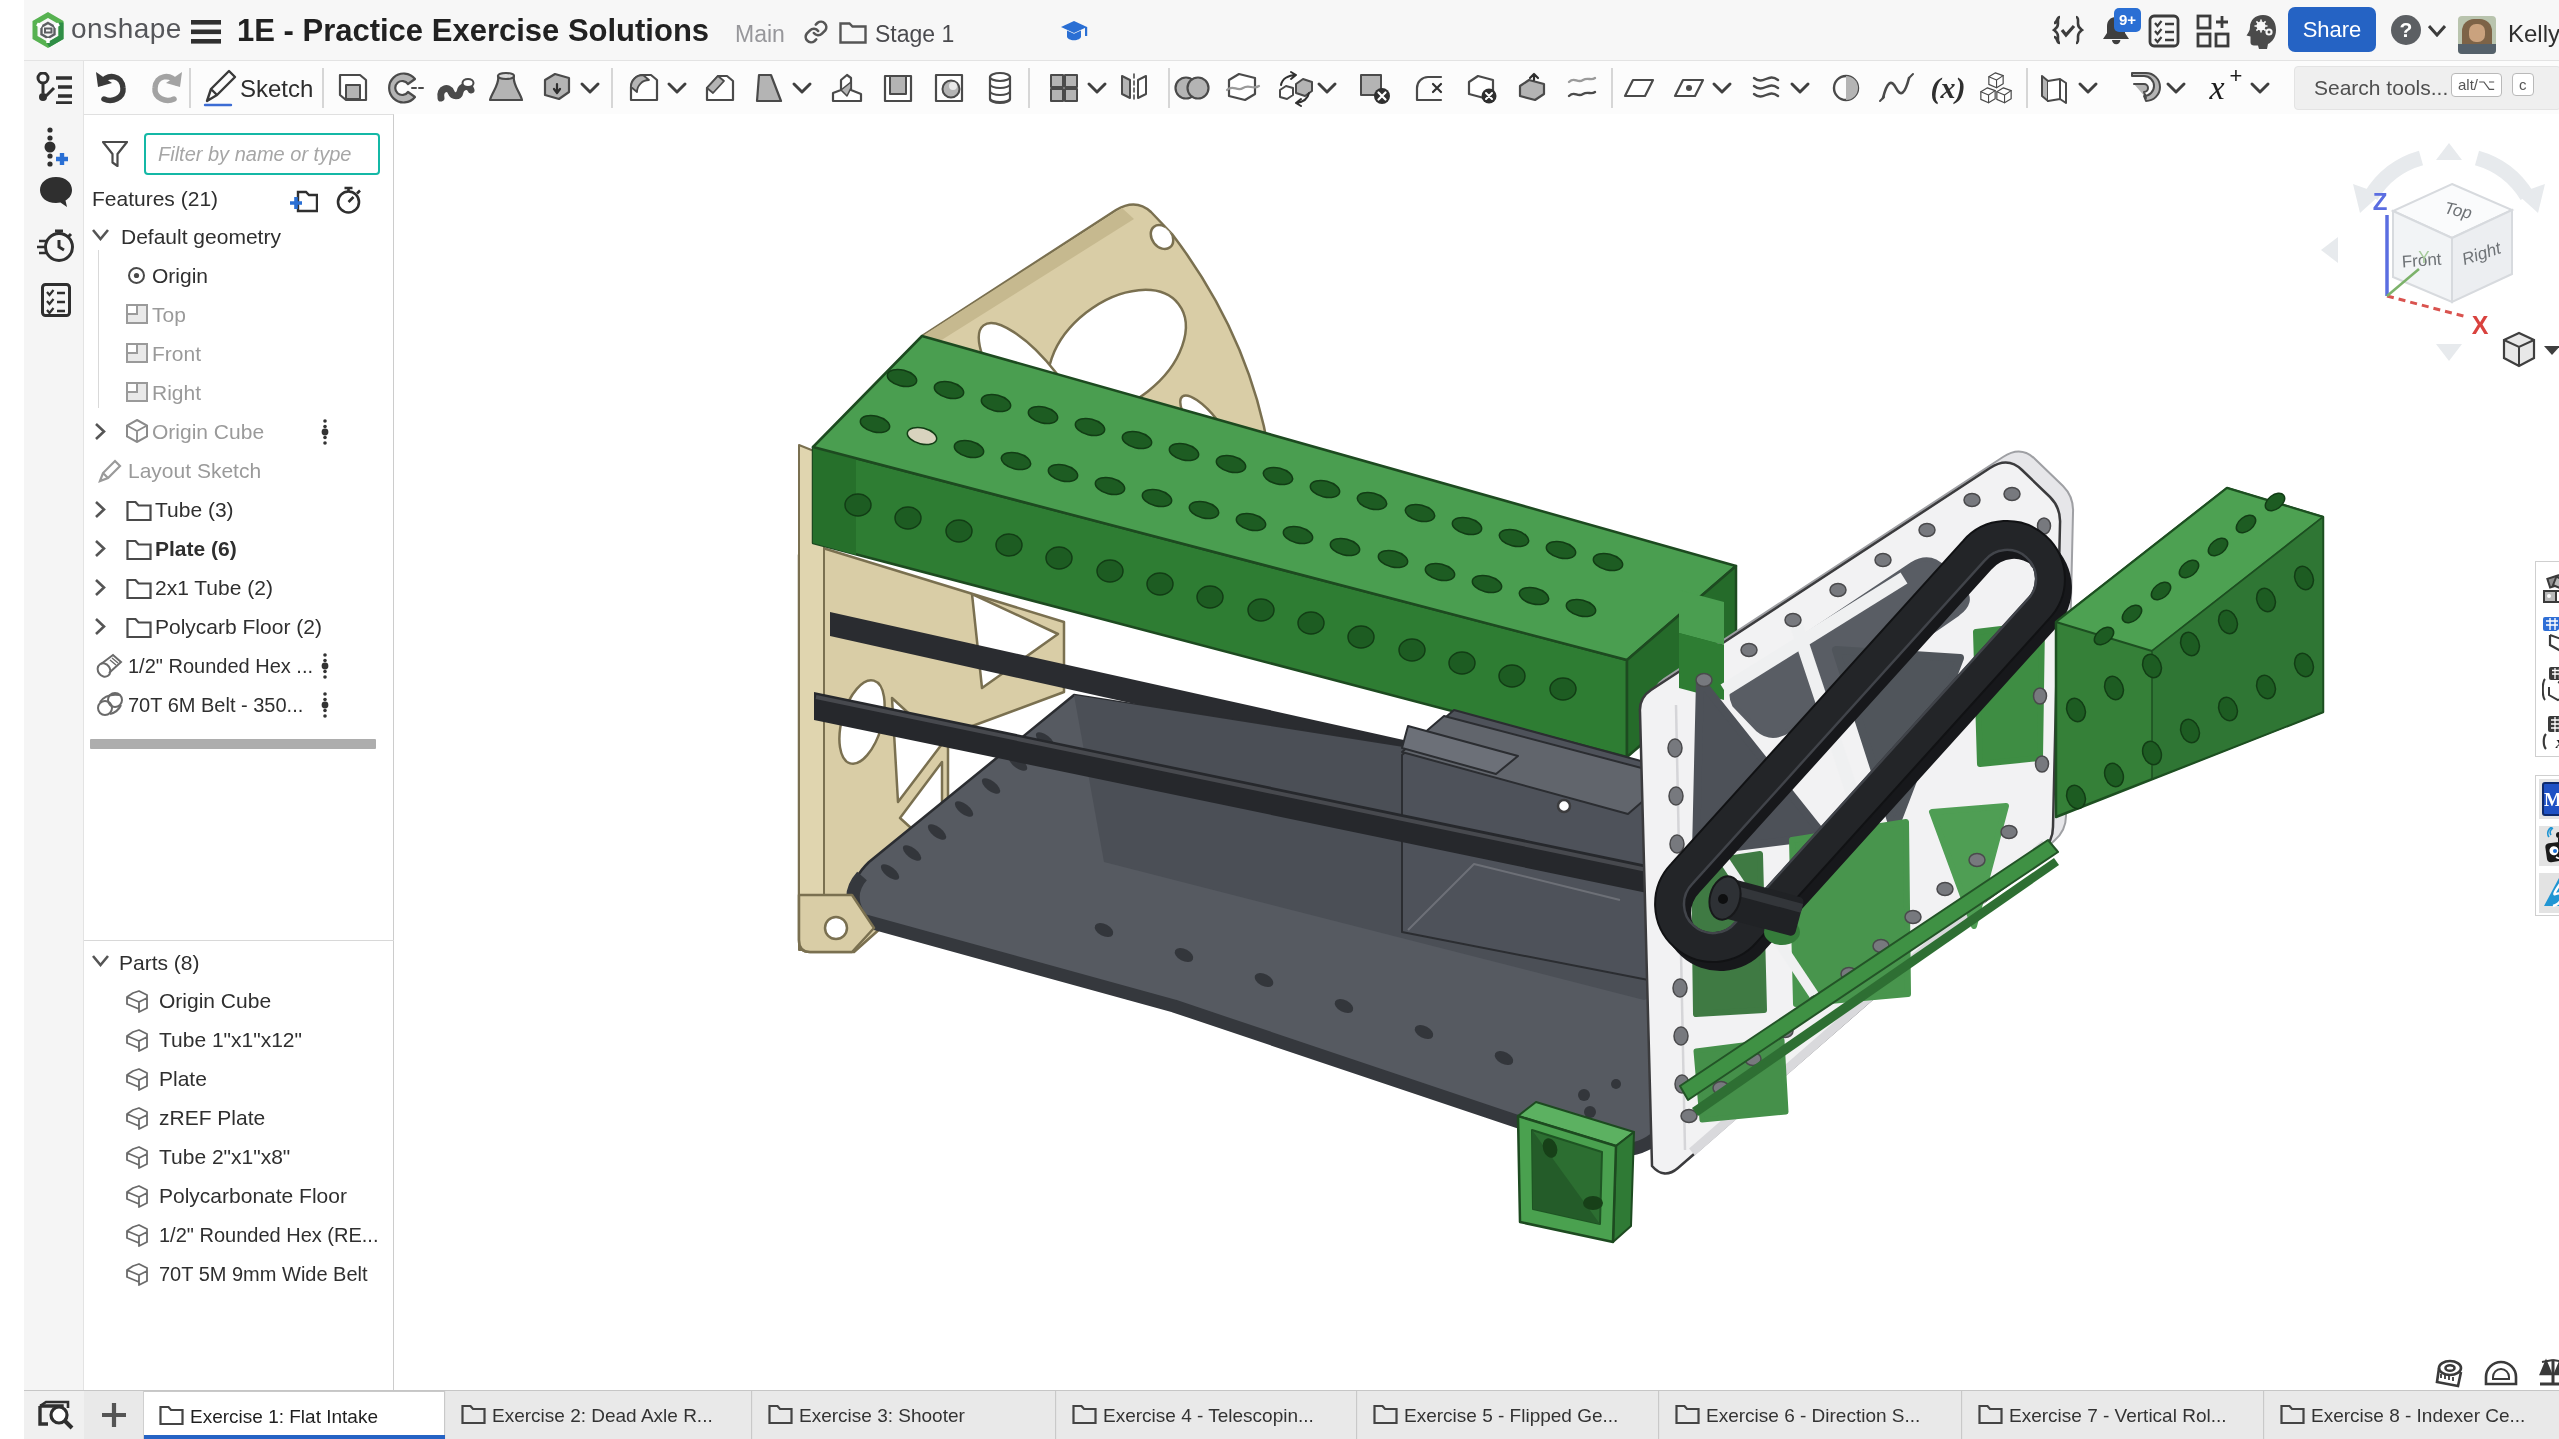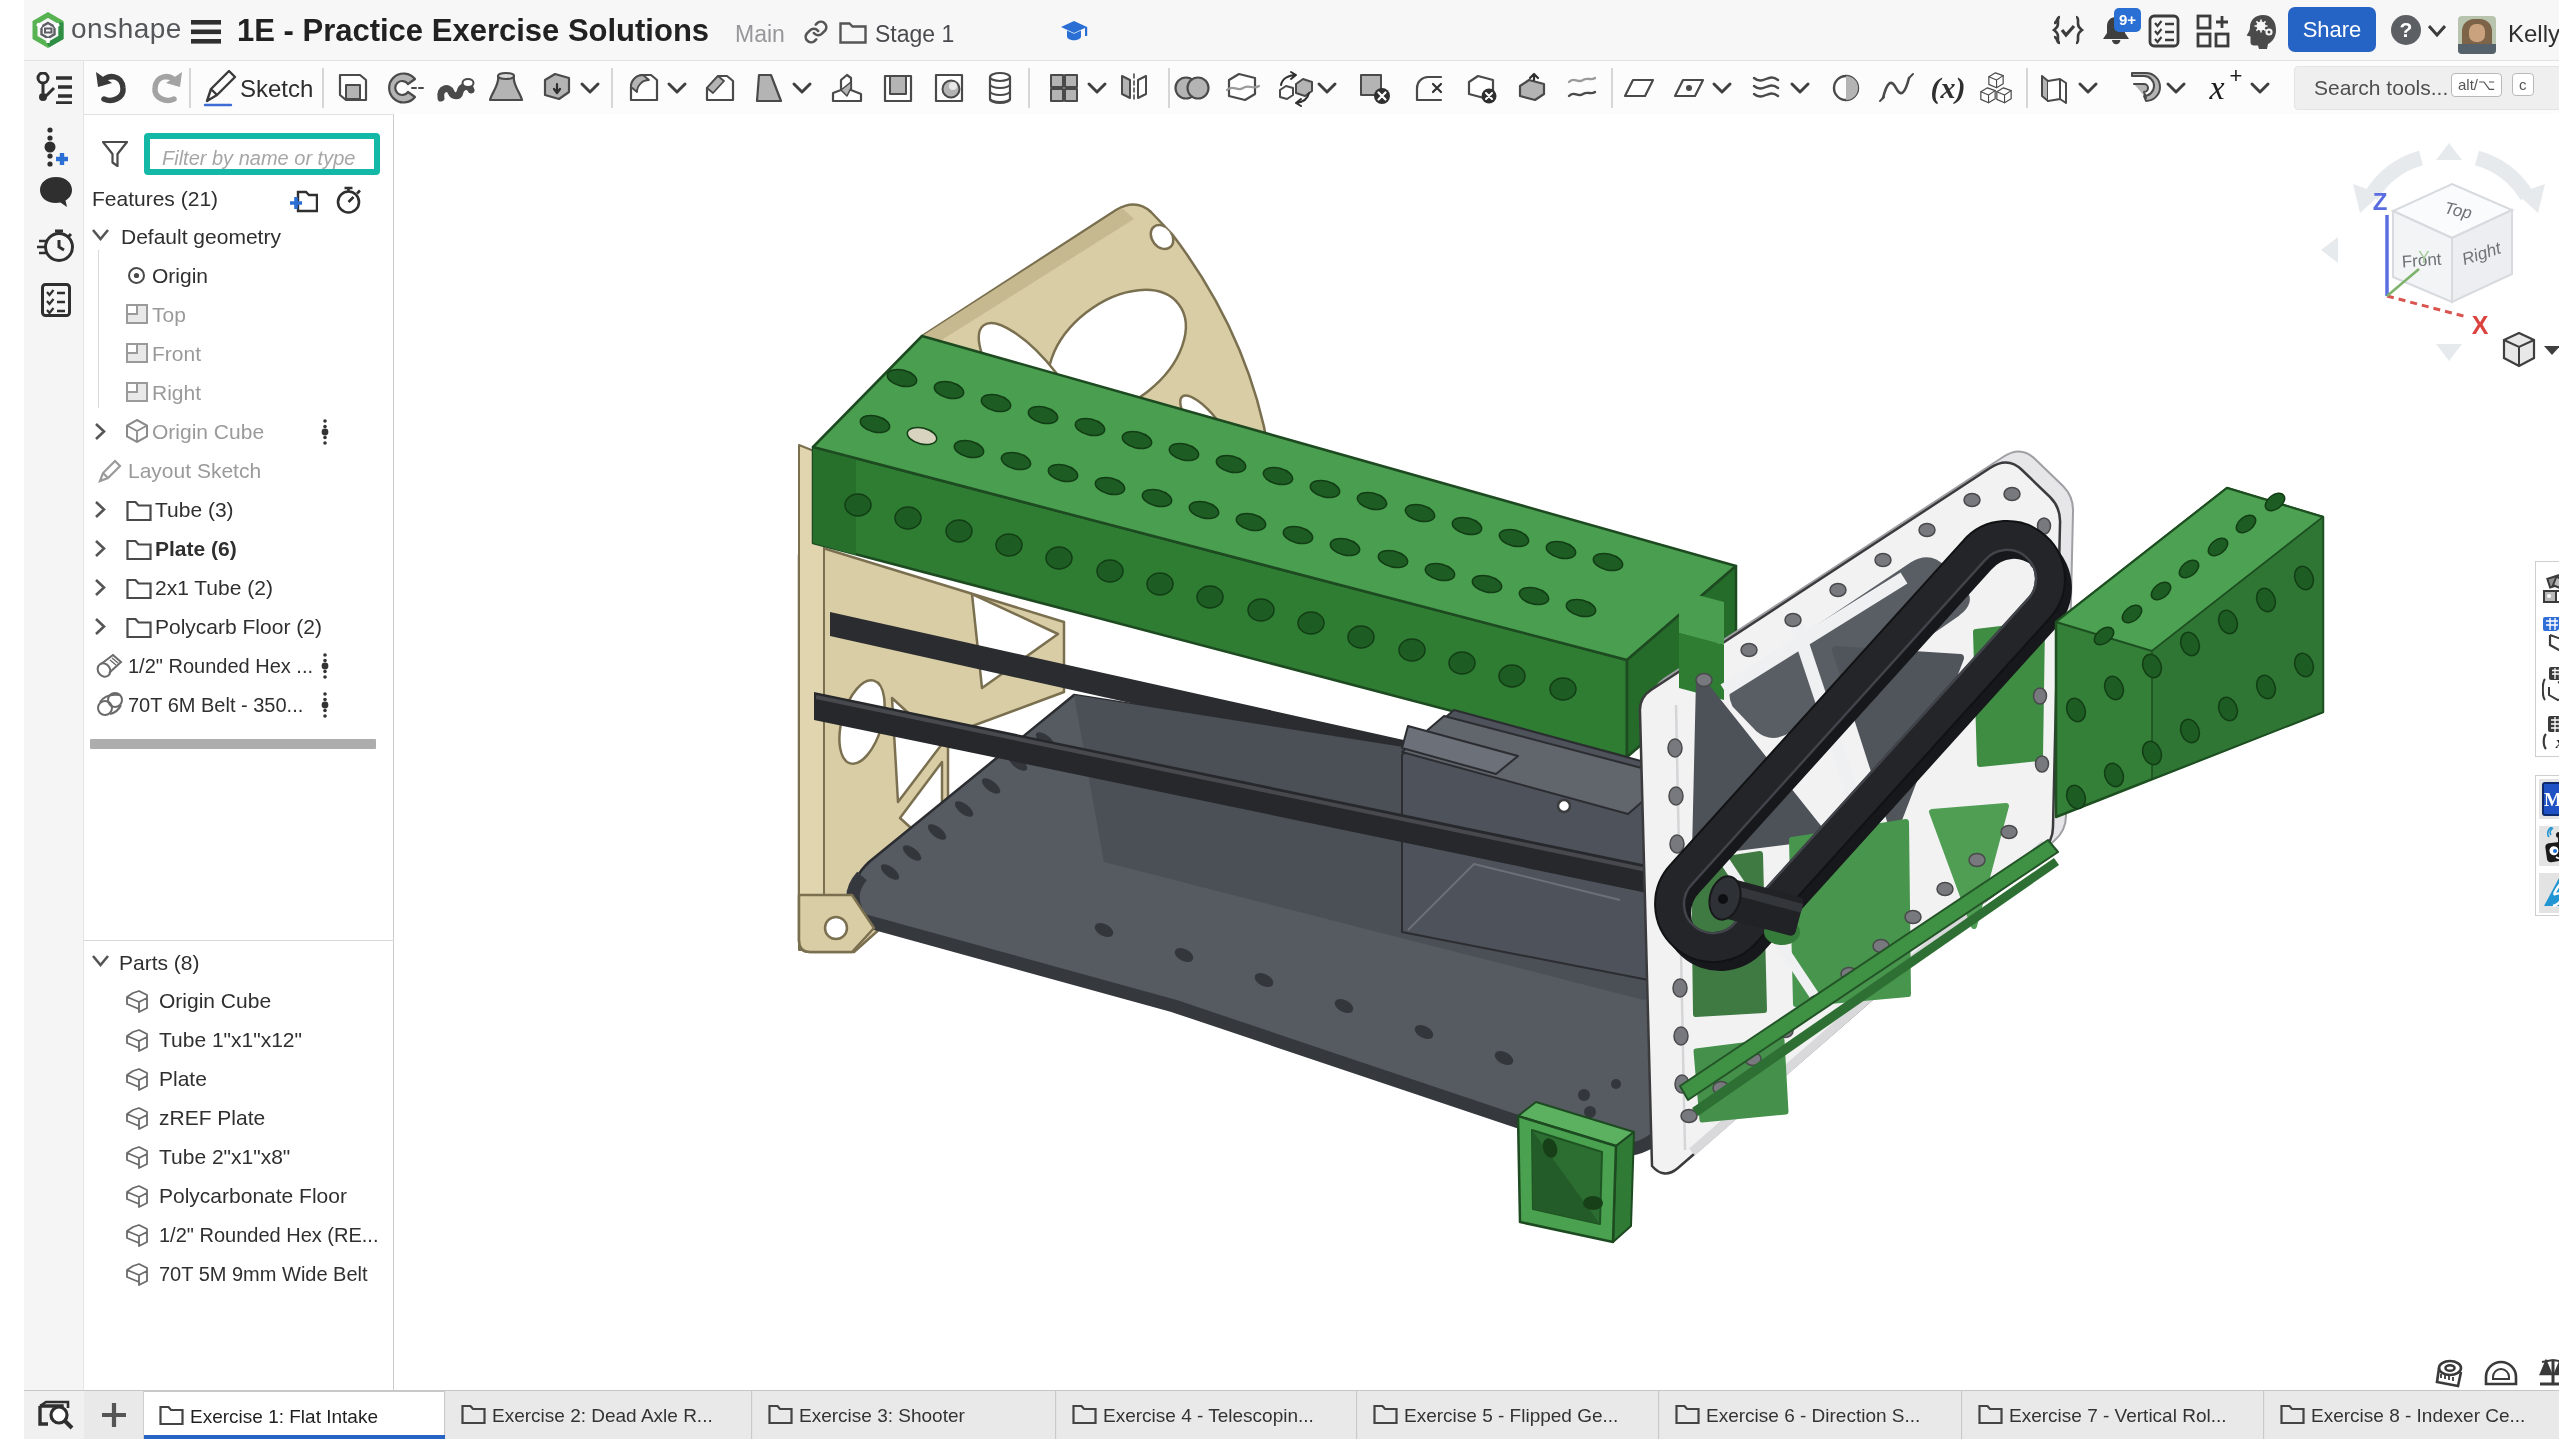--- a/index.html
+++ b/index.html
@@ -339,21 +339,21 @@
     <svg class="ic" style="left:17px;top:222px" width="30" height="34" viewBox="0 0 30 34">
       <rect x="1.5" y="1.5" width="27" height="31" rx="3" fill="none" stroke="#2f2f2f" stroke-width="3"></rect>
       <path d="M6 9 l2.5 3 l4-5 M6 18 l2.5 3 l4-5 M6 27 l2.5 3 l4-5" fill="none" stroke="#2f2f2f" stroke-width="2.2"></path>
       <path d="M16 10 h8 M16 19 h8 M16 28 h8" stroke="#2f2f2f" stroke-width="2.4"></path>
     </svg>
   </div>
   <div id="panel" class="abs">
     <svg class="ic" style="left:18px;top:26px" width="26" height="26" viewBox="0 0 26 26">
       <path d="M1 1 h24 l-9.5 12 v12 l-5 -3.5 v-8.5 z" fill="none" stroke="#4a4a4a" stroke-width="2.2" stroke-linejoin="round"></path>
     </svg>
-    <div class="abs" style="left:60px;top:18px;width:236px;height:42px;border:6px solid #14b8a6;border-radius:4px;">
+    <div class="abs" style="left:60px;top:18px;width:236px;height:42px;border:2px solid #14b8a6;border-radius:4px;">
       <span style="position:absolute;left:12px;top:8px;font-size:20px;font-style:italic;color:#a6a6a6;">Filter by name or type</span>
     </div>
     <div class="txt" style="left:8px;top:72px;font-size:21px;color:#2f2f2f;">Features (21)</div>
     <svg class="ic" style="left:206px;top:72px" width="28" height="26" viewBox="0 0 28 26">
       <path d="M8 5 h8 l3 3 h8 v16 h-19 z" fill="none" stroke="#2f2f2f" stroke-width="2.4"></path>
       <path d="M6 10 v12 M0 16 h12" stroke="#2a6fd4" stroke-width="3.6"></path>
     </svg>
     <svg class="ic" style="left:251px;top:71px" width="27" height="29" viewBox="0 0 27 29">
       <circle cx="13.5" cy="16" r="10.5" fill="none" stroke="#2f2f2f" stroke-width="2.6"></circle>
       <path d="M9.5 2 h8 M13.5 2 v4 M22 7.5 l3 -3 M13.5 16 l5 -5" stroke="#2f2f2f" stroke-width="2.6"></path>

